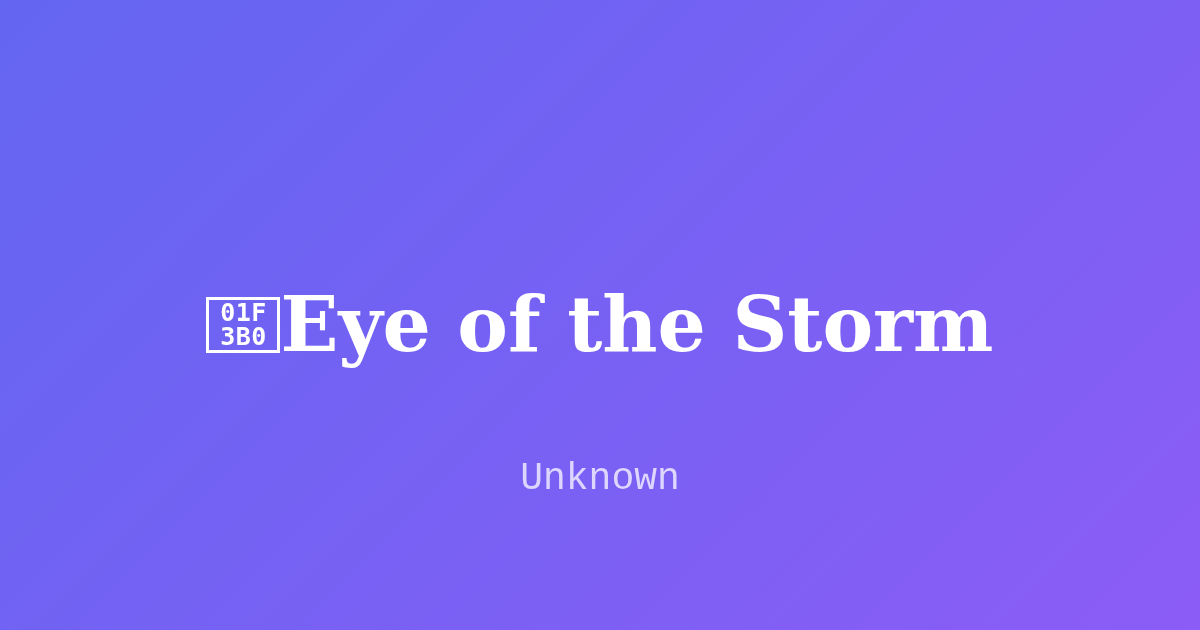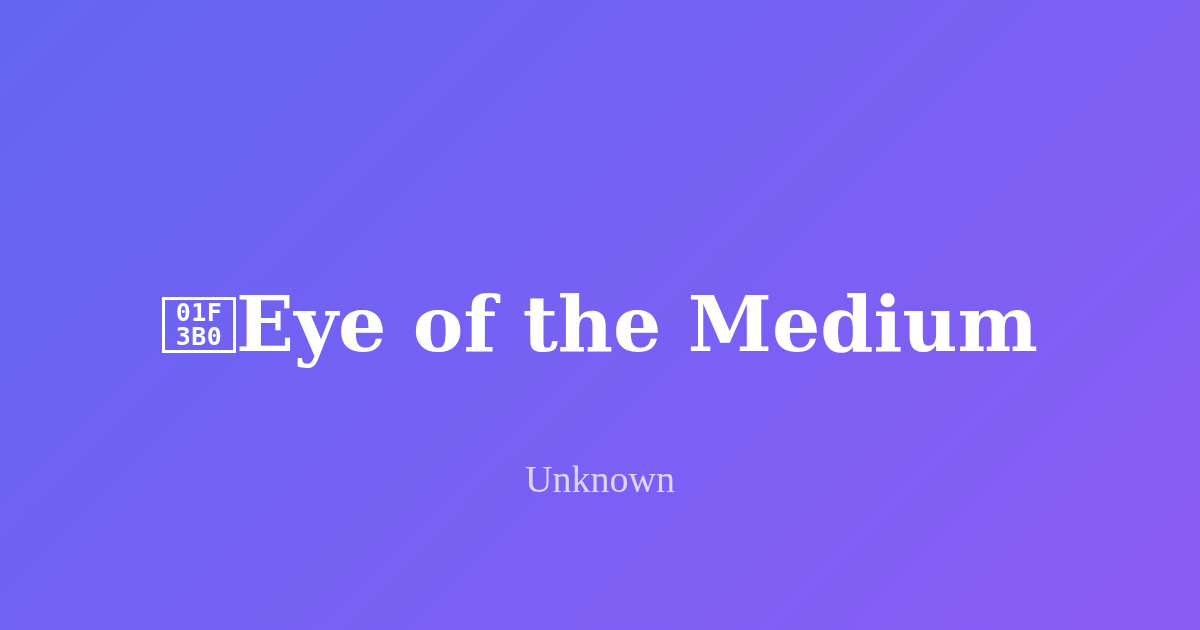--- a/index.html
+++ b/index.html
@@ -76,21 +76,21 @@
     font-weight: 700;
     font-size: 76px;
     line-height: 1;
     white-space: nowrap;
     letter-spacing: 0px;
   }
 
   .subtitle {
     margin-top: 46px;
     color: #ddd6fe;
-    font-family: Liberation Serif, serif;
+    font-family: Liberation Mono, monospace;
     font-weight: 400;
     font-size: 38px;
     line-height: 1;
     text-align: center;
     white-space: nowrap;
   }
 
   
   .meta {
     position: absolute;
@@ -114,21 +114,21 @@
 
   <div class="hero">
 
     <div class="title-row">
 
       <span class="tofu">
         <span class="tofu-row">01F</span>
         <span class="tofu-row">3B0</span>
       </span>
 
-      <h1 class="title-text">Eye of the Medium</h1>
+      <h1 class="title-text">Eye of the Storm</h1>
 
     </div>
 
     <div class="subtitle">Unknown</div>
 
   </div>
 
 
 </div>
 

